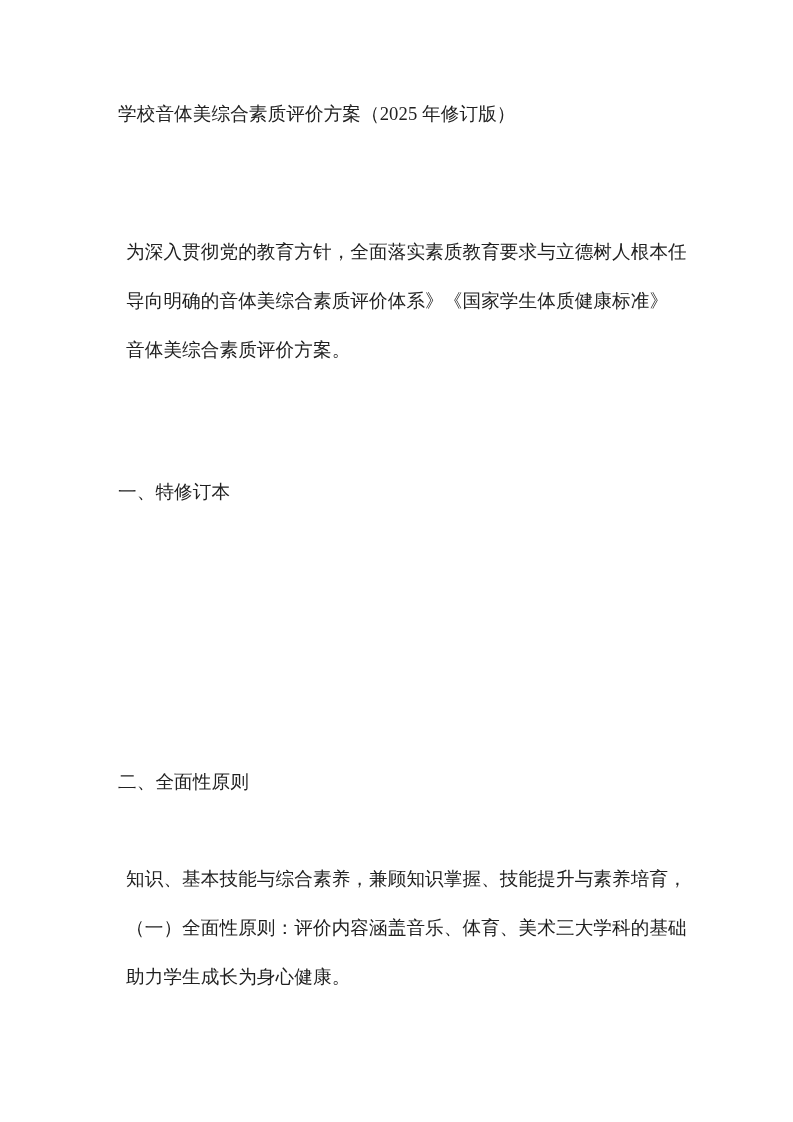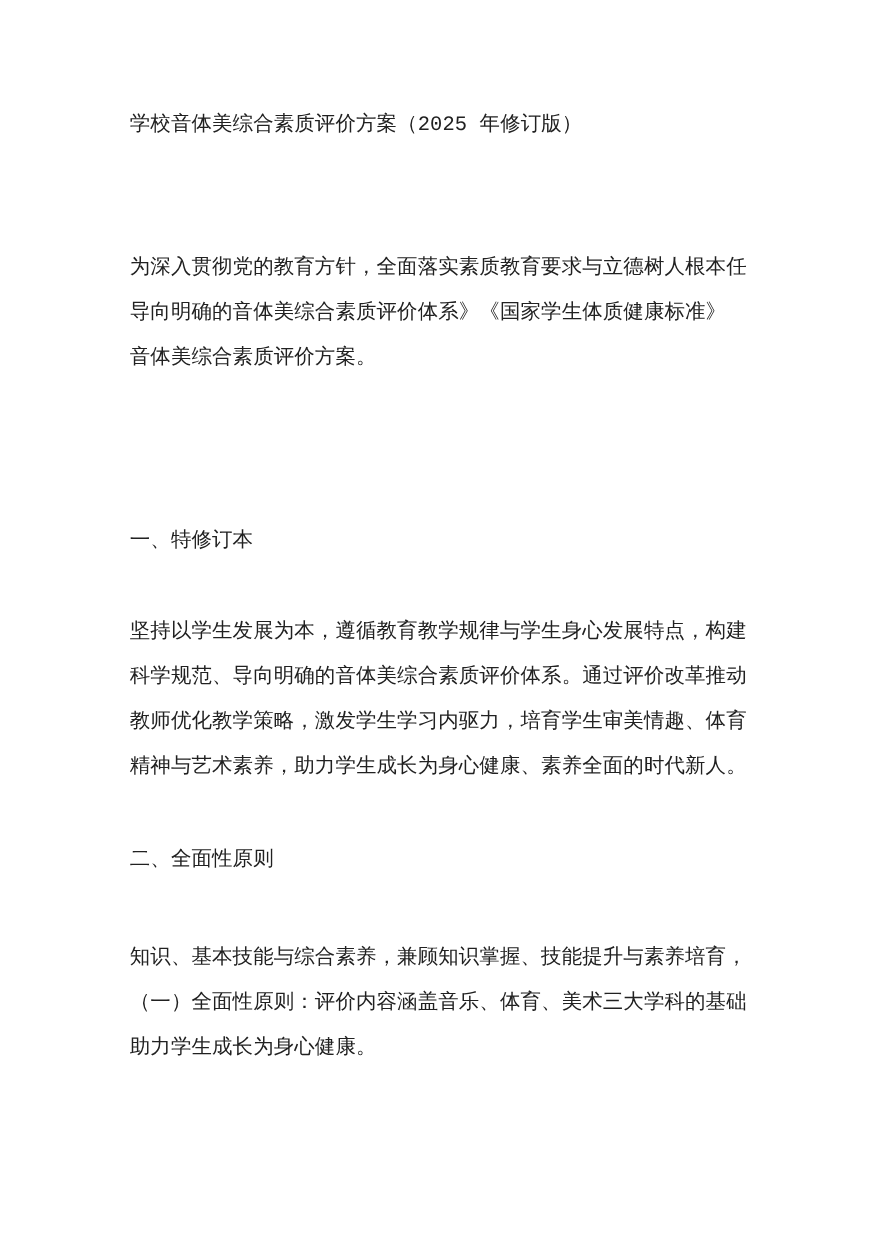--- a/index.html
+++ b/index.html
@@ -13,60 +13,53 @@
     height: 1122px;
     background: #ffffff;
     font-family: "Liberation Serif", "DejaVu Serif", serif;
     color: #212121;
     overflow: hidden;
   }
   .block {
     position: absolute;
     left: 118px;
     width: 566px;
-    font-family: Liberation Mono, monospace;
   }
   .tline {
     height: 41px;
     line-height: 41px;
     font-size: 18.6px;
     letter-spacing: 0.1px;
     white-space: nowrap;
     font-weight: normal;
   }
   .title-block   { top: 93px;  }
   .para-1        { top: 223px; }
   .heading-1     { top: 471px; }
   .para-2        { top: 554px; }
   .heading-2     { top: 761px; }
   .para-3        { top: 850px; }
   h1, h2 { margin: 0; padding: 0; font-weight: normal; }
-  p { margin: 0; padding: 0; }
+  p { margin: 8px; padding: 0; }
 </style>
 </head>
 <body>
 
 <div class="page">
 
   <h1 class="block title-block tline">学校音体美综合素质评价方案（2025 年修订版）</h1>
 
   <div class="block para-1">
     <p class="tline">为深入贯彻党的教育方针，全面落实素质教育要求与立德树人根本任</p>
     <p class="tline">导向明确的音体美综合素质评价体系》《国家学生体质健康标准》</p>
     <p class="tline">音体美综合素质评价方案。</p>
   </div>
 
   <h2 class="block heading-1 tline">一、特修订本</h2>
 
-  <div class="block para-2">
-    <p class="tline">坚持以学生发展为本，遵循教育教学规律与学生身心发展特点，构建</p>
-    <p class="tline">科学规范、导向明确的音体美综合素质评价体系。通过评价改革推动</p>
-    <p class="tline">教师优化教学策略，激发学生学习内驱力，培育学生审美情趣、体育</p>
-    <p class="tline">精神与艺术素养，助力学生成长为身心健康、素养全面的时代新人。</p>
-  </div>
 
   <h2 class="block heading-2 tline">二、全面性原则</h2>
 
   <div class="block para-3">
     <p class="tline">知识、基本技能与综合素养，兼顾知识掌握、技能提升与素养培育，</p>
     <p class="tline">（一）全面性原则：评价内容涵盖音乐、体育、美术三大学科的基础</p>
     <p class="tline">助力学生成长为身心健康。</p>
   </div>
 
 </div>

